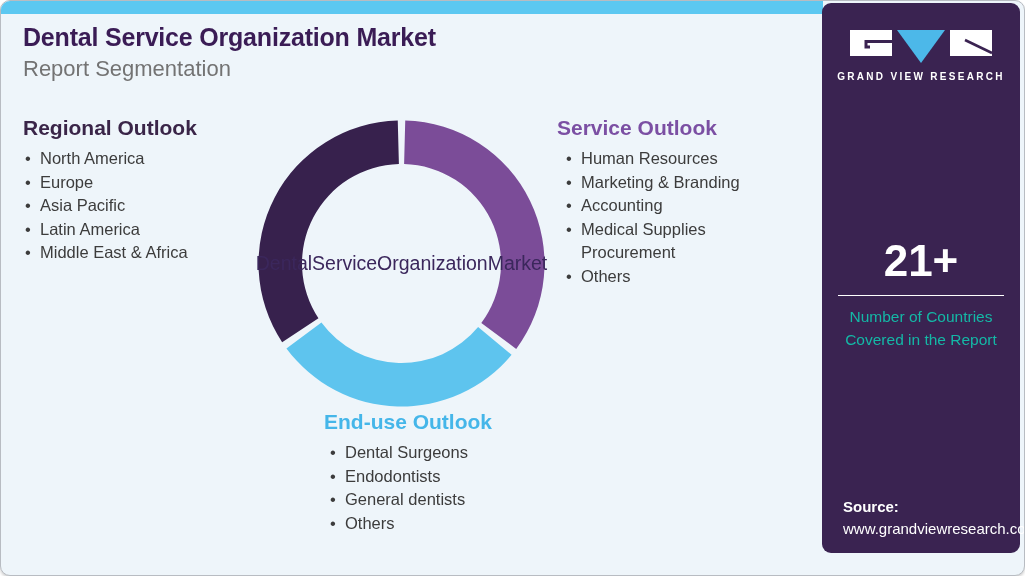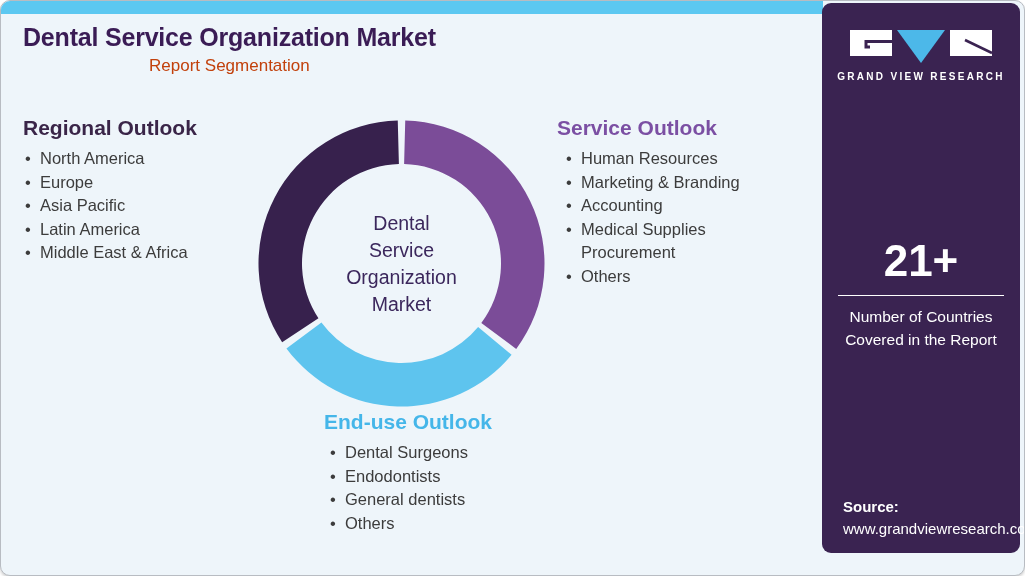--- a/index.html
+++ b/index.html
@@ -2,50 +2,50 @@
 <html><head>
 <meta charset="utf-8">
 <style>
   html,body{margin:0;padding:0;background:#ffffff;font-family:"Liberation Sans","DejaVu Sans",sans-serif;}
   .card{position:relative;width:1023px;height:574px;background:#eef5fa;border:1px solid #b8bcc2;
         border-radius:10px;overflow:hidden;box-shadow:0 2px 3px rgba(0,0,0,.18);}
   .topbar{position:absolute;left:0;top:0;width:822px;height:13px;background:#5cc8f1;}
   .main{position:absolute;left:0;top:0;width:822px;height:430px;}
   .titleblock{position:absolute;left:22px;top:22px;}
   .title{margin:0;font-size:25px;font-weight:bold;color:#3a1c55;letter-spacing:-0.2px;}
-  .subtitle{margin-top:4px;font-size:17px;color:#c2410c;text-align:center;}
+  .subtitle{margin-top:4px;font-size:22px;color:#737373;}
   .outlook{position:absolute;}
   .outlook h2{margin:0 0 7px 0;font-size:21px;font-weight:bold;}
   .outlook ul{list-style:none;margin:0;padding:0;font-size:16.5px;color:#3c3c3c;}
   .outlook li{display:flex;line-height:23.5px;}
   .outlook li .bullet{width:15px;flex:0 0 15px;}
   .outlook li .item-text{white-space:pre-line;}
   .regional{left:22px;top:115px;}
   .regional h2{color:#3a2548;}
   .regional li{padding-left:2px;}
   .service{left:556px;top:115px;}
   .service h2{color:#7b4fa3;}
   .service li{padding-left:9px;}
   .enduse{left:323px;top:409px;}
   .enduse h2{color:#45b6e9;}
   .enduse li{padding-left:6px;}
   .donut-wrap{position:absolute;left:256px;top:118px;width:289px;height:289px;}
   .donut-wrap svg{position:absolute;left:0;top:0;}
   .donut-center{position:absolute;left:0;top:0;width:100%;height:100%;
-        display:flex;flex-direction:column;align-items:center;justify-content:center;
+        display:flex;flex-direction:row;align-items:center;justify-content:center;
         font-size:19.5px;line-height:27px;color:#3b275c;text-align:center;}
   .sidebar{position:absolute;top:2px;right:4px;bottom:22px;width:198px;
         background:#3a2351;border-radius:9px;color:#ffffff;}
   .logo{padding-top:27px;text-align:center;}
   .logo-blocks{display:inline-flex;align-items:flex-start;gap:5px;height:34px;}
   .brand{margin-top:7px;font-size:10px;font-weight:bold;letter-spacing:2.3px;color:#ffffff;}
   .stat{position:absolute;top:233px;left:0;right:0;text-align:center;}
   .stat-value{font-size:44px;font-weight:bold;color:#ffffff;}
   .stat-divider{width:166px;height:1px;background:#ffffff;margin:9px auto 9px auto;}
-  .stat-caption{width:186px;margin:0 auto;font-size:15.5px;line-height:23px;color:#ffffff;}
+  .stat-caption{width:186px;margin:0 auto;font-size:15.5px;line-height:23px;color:#14b8a6;}
   .source{position:absolute;left:21px;bottom:13px;font-size:15px;line-height:22px;color:#ffffff;}
   .source .src-label{font-weight:bold;}
 </style>
 </head>
 <body>
 
 <div class="card">
   <div class="topbar"></div>
 
   <div class="main">

